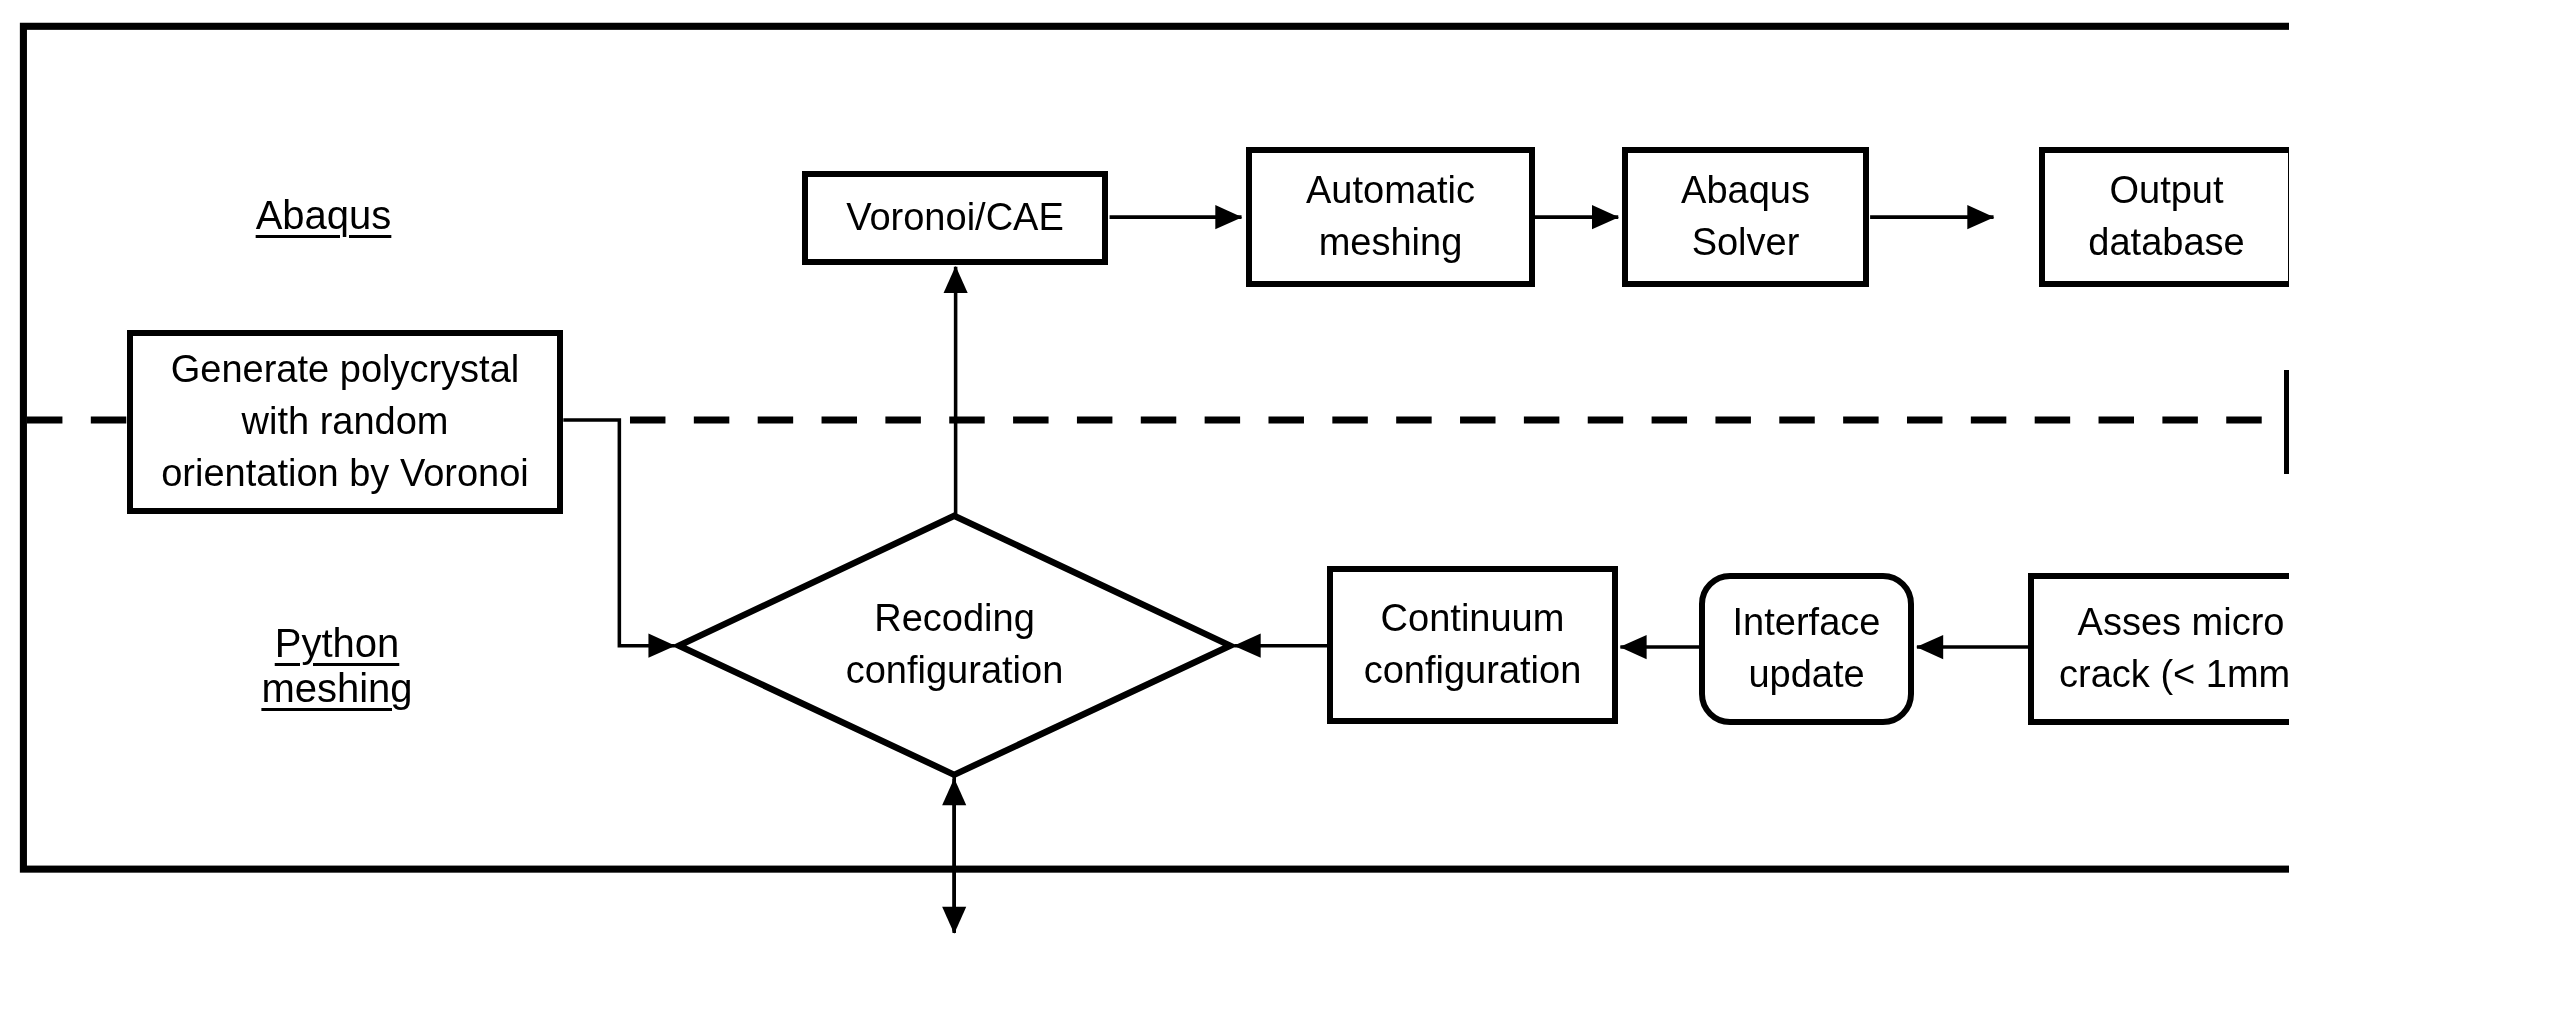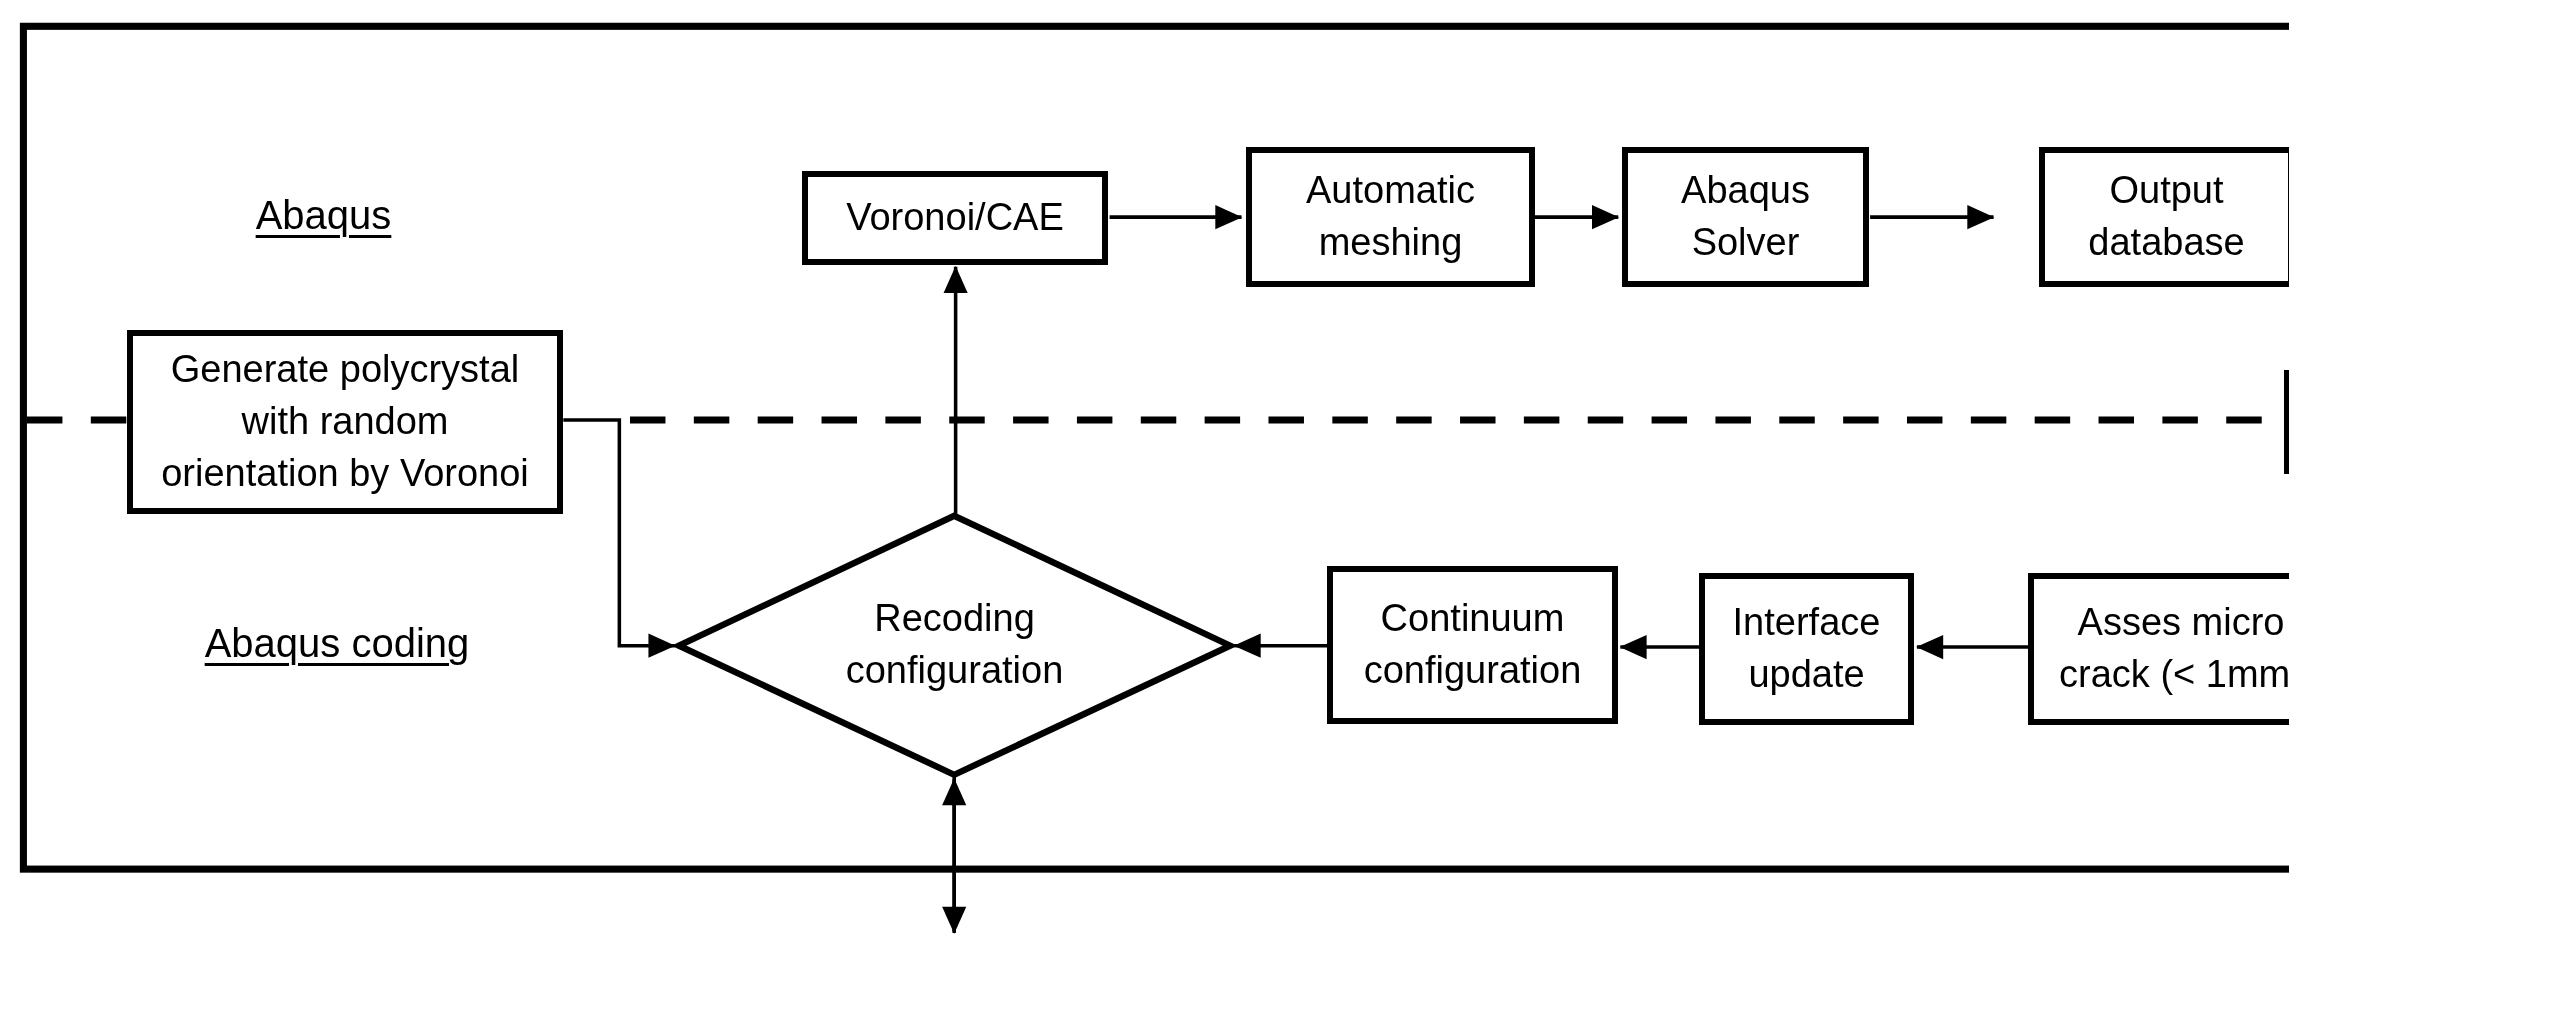--- a/index.html
+++ b/index.html
@@ -81,21 +81,21 @@
     <line x1="2860" y1="912" x2="2702" y2="912" stroke="#000000" stroke-width="5" marker-end="url(#arw)"></line>
     <line x1="2397" y1="912" x2="2284" y2="912" stroke="#000000" stroke-width="5" marker-end="url(#arw)"></line>
     <line x1="1872" y1="910" x2="1740" y2="910" stroke="#000000" stroke-width="5" marker-end="url(#arw)"></line>
     <polyline points="794,592 873,592 873,910 951,910" fill="none" stroke="#000000" stroke-width="5" marker-end="url(#arw)"></polyline>
     <line x1="1347" y1="727" x2="1347" y2="376" stroke="#000000" stroke-width="5" marker-end="url(#arw)"></line>
     <line x1="1345" y1="1313" x2="1345" y2="1098" stroke="#000000" stroke-width="5" marker-end="url(#arw)"></line>
     <line x1="1345" y1="1094" x2="1345" y2="1315" stroke="#000000" stroke-width="5" marker-end="url(#arw)"></line>
   </svg>
 
   <div class="section-label" style="left:210px;top:193px;width:227px;">Abaqus</div>
-  <div class="section-label" style="left:195px;top:621px;width:284px;">Abaqus coding</div>
+  <div class="section-label" style="left:195px;top:621px;width:284px;">Python meshing</div>
 
   <div class="node" style="left:127px;top:330px;width:436px;height:184px;">
     <span>Generate polycrystal
 with random
 orientation by Voronoi</span>
   </div>
 
   <div class="node" style="left:802px;top:171px;width:306px;height:94px;">
     <span>Voronoi/CAE</span>
   </div>
@@ -117,21 +117,21 @@
 
   <div class="node" style="left:2284px;top:370px;width:243px;height:104px;">
     <span>Python</span>
   </div>
 
   <div class="node" style="left:2028px;top:573px;width:306px;height:152px;">
     <span>Asses micro
 crack (&lt; 1mm)</span>
   </div>
 
-  <div class="node" style="left:1699px;top:573px;width:215px;height:152px;">
+  <div class="node" style="left:1699px;top:573px;width:215px;height:152px;border-radius:31px;">
     <span>Interface
 update</span>
   </div>
 
   <div class="node" style="left:1327px;top:566px;width:291px;height:158px;">
     <span>Continuum
 configuration</span>
   </div>
 
   <div class="diamond-label" style="left:777px;top:587px;width:355px;height:116px;">

